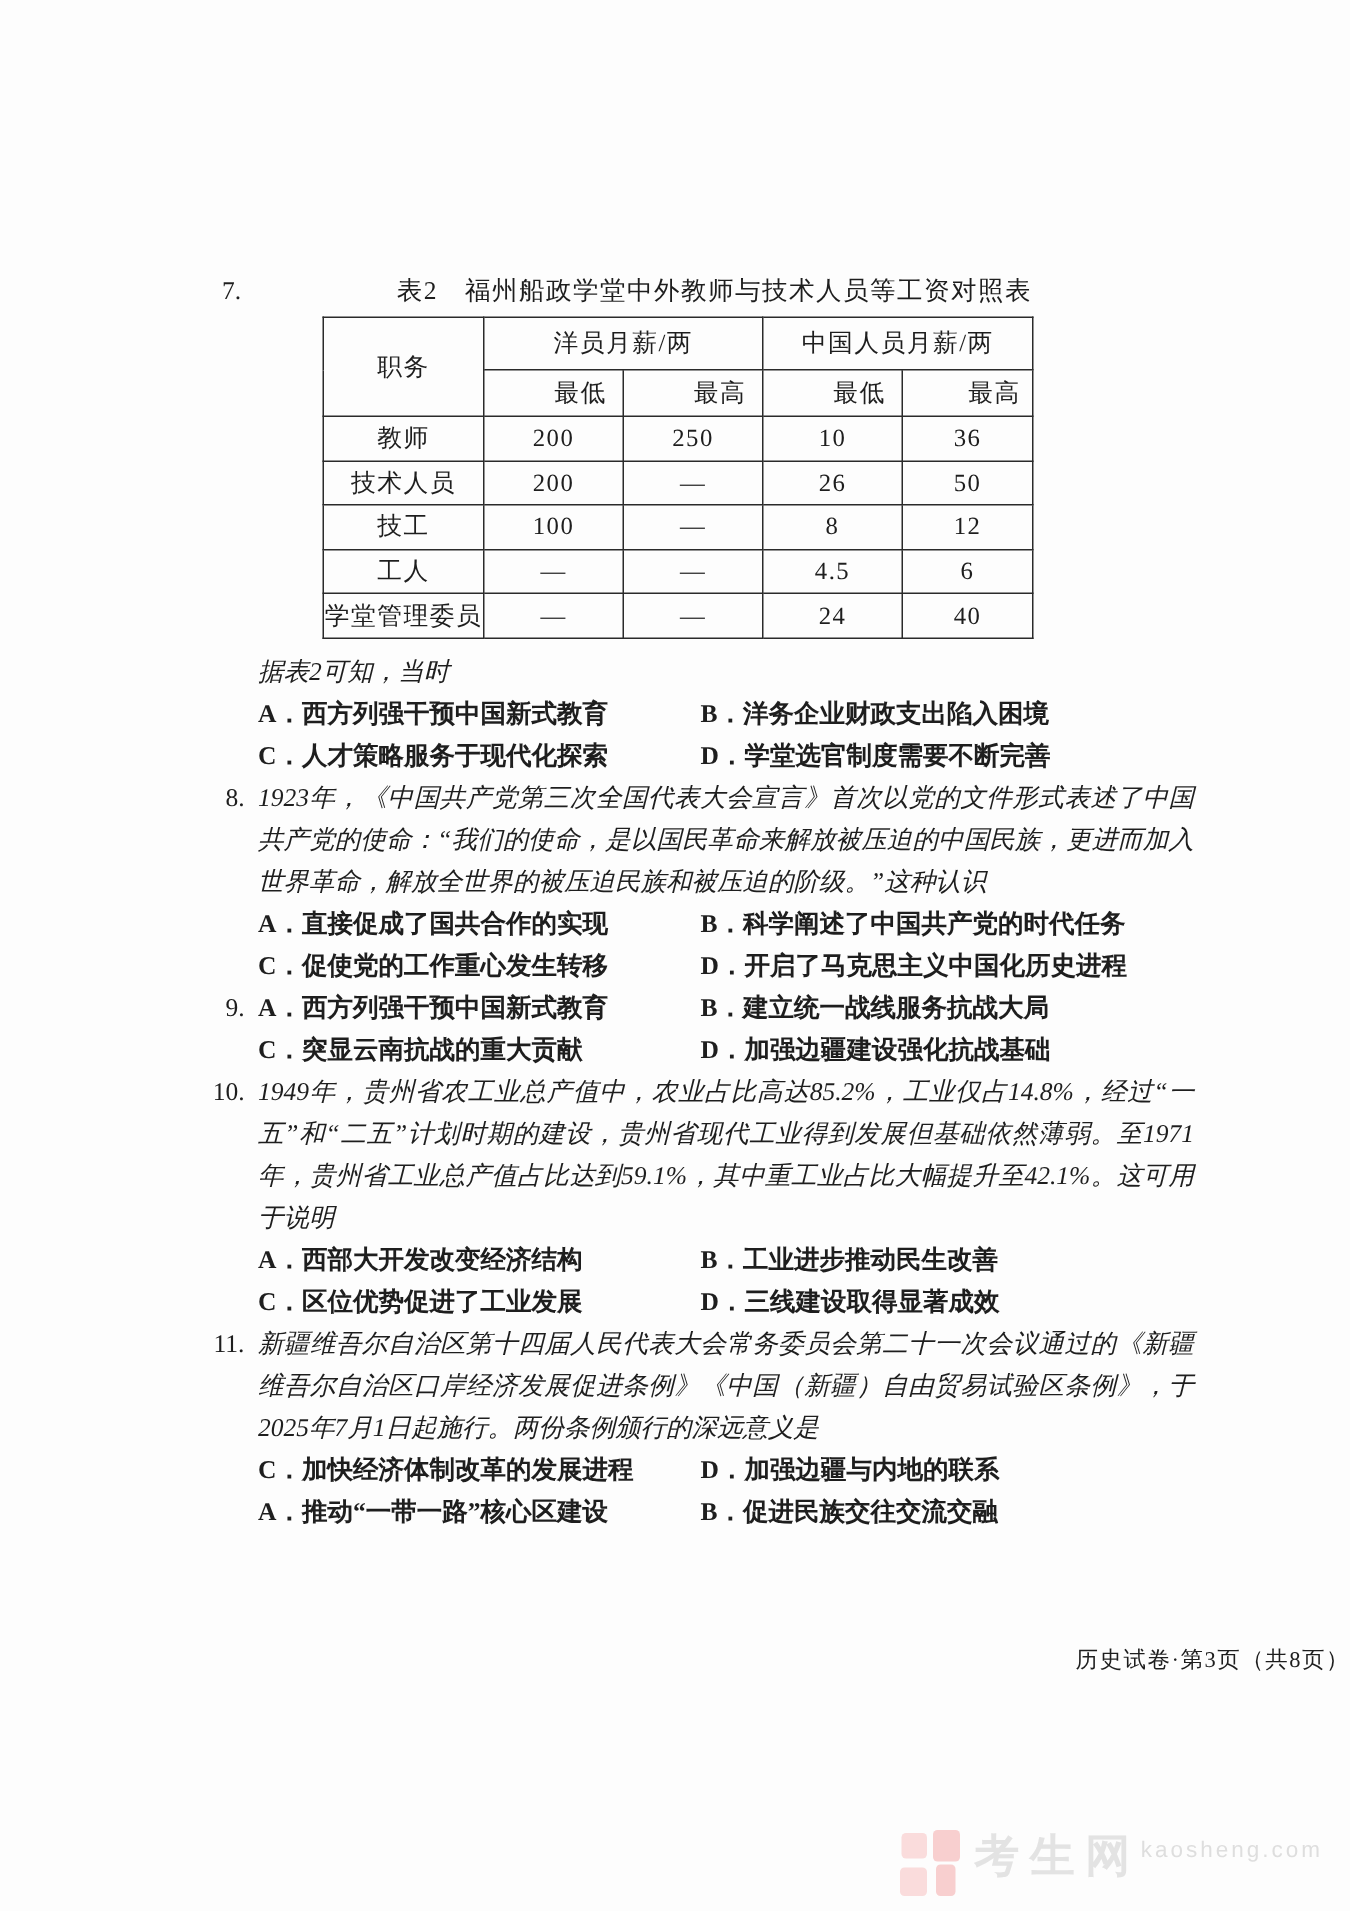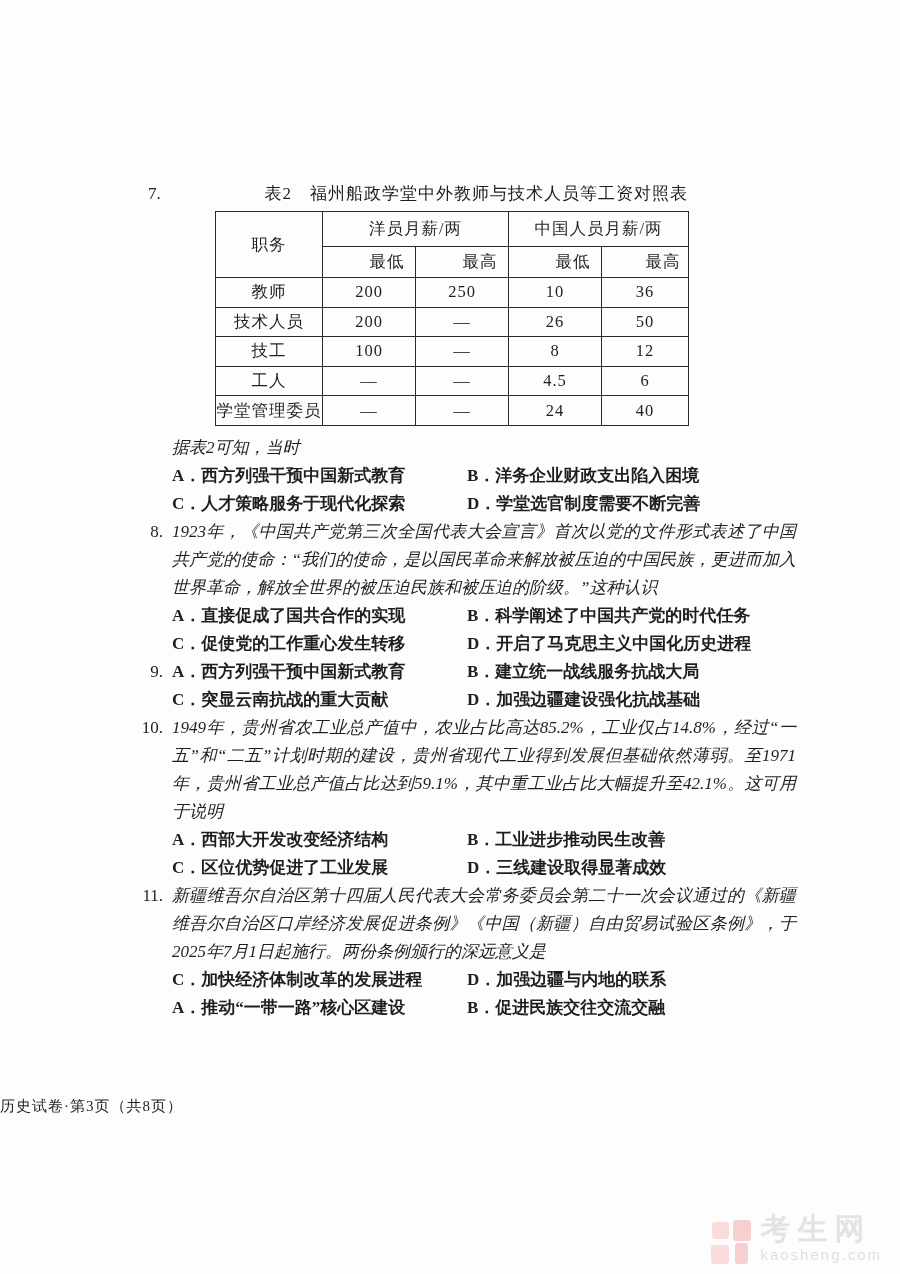--- a/index.html
+++ b/index.html
@@ -35,32 +35,32 @@
   .question { position:relative; text-align:justify; }
   .question .qnum { position:absolute; right:100%; padding-right:9px; white-space:nowrap; text-align:right; }
   .question p.stem { margin:0;font-style:italic; }
   .opt-row { display:flex; text-align:left; line-height:28px; }
   .opt-row .o1 { width:295px; flex:0 0 295px; }
   .opt { white-space:nowrap;font-weight:bold; }
 
   
   .footer {
     position:absolute; top:1097px; left:0; width:900px;
-    text-align:left; font-size:15px; letter-spacing:1px;
+    text-align:right; font-size:15px; letter-spacing:1px;
   }
 
   
   .watermark { position:absolute; right:18px; bottom:10px; display:flex; align-items:center; }
   .wm-logo { position:relative; width:52px; height:52px; margin-right:10px; }
   .wm-logo .blk { position:absolute; border-radius:3px; }
   .wm-b1 { left:14px; top:10px;  width:17px; height:17px; background:#fadcdc; }
   .wm-b2 { left:35px; top:8px;   width:18px; height:21px; background:#f8cfcf; }
   .wm-b3 { left:13px; top:33px;  width:18px; height:19px; background:#fadcdc; }
   .wm-b4 { left:37px; top:31px;  width:13px; height:21px; background:#f8cfcf; }
-  .wm-text { display:flex; flex-direction:column; align-items:flex-start; }
+  .wm-text { display:flex; flex-direction:row; align-items:flex-start; }
   .wm-cn { font-size:30px; line-height:30px; color:#e3e3e3; letter-spacing:7px; font-weight:bold;
            font-family:"Liberation Sans","DejaVu Sans",sans-serif; }
   .wm-en { font-size:15px; line-height:16px; color:#dedede; letter-spacing:2px; margin-top:3px;
            font-family:"Liberation Sans","DejaVu Sans",sans-serif; }
 </style>
 </head>
 <body>
 
 <div class="page">
   <div class="content">

